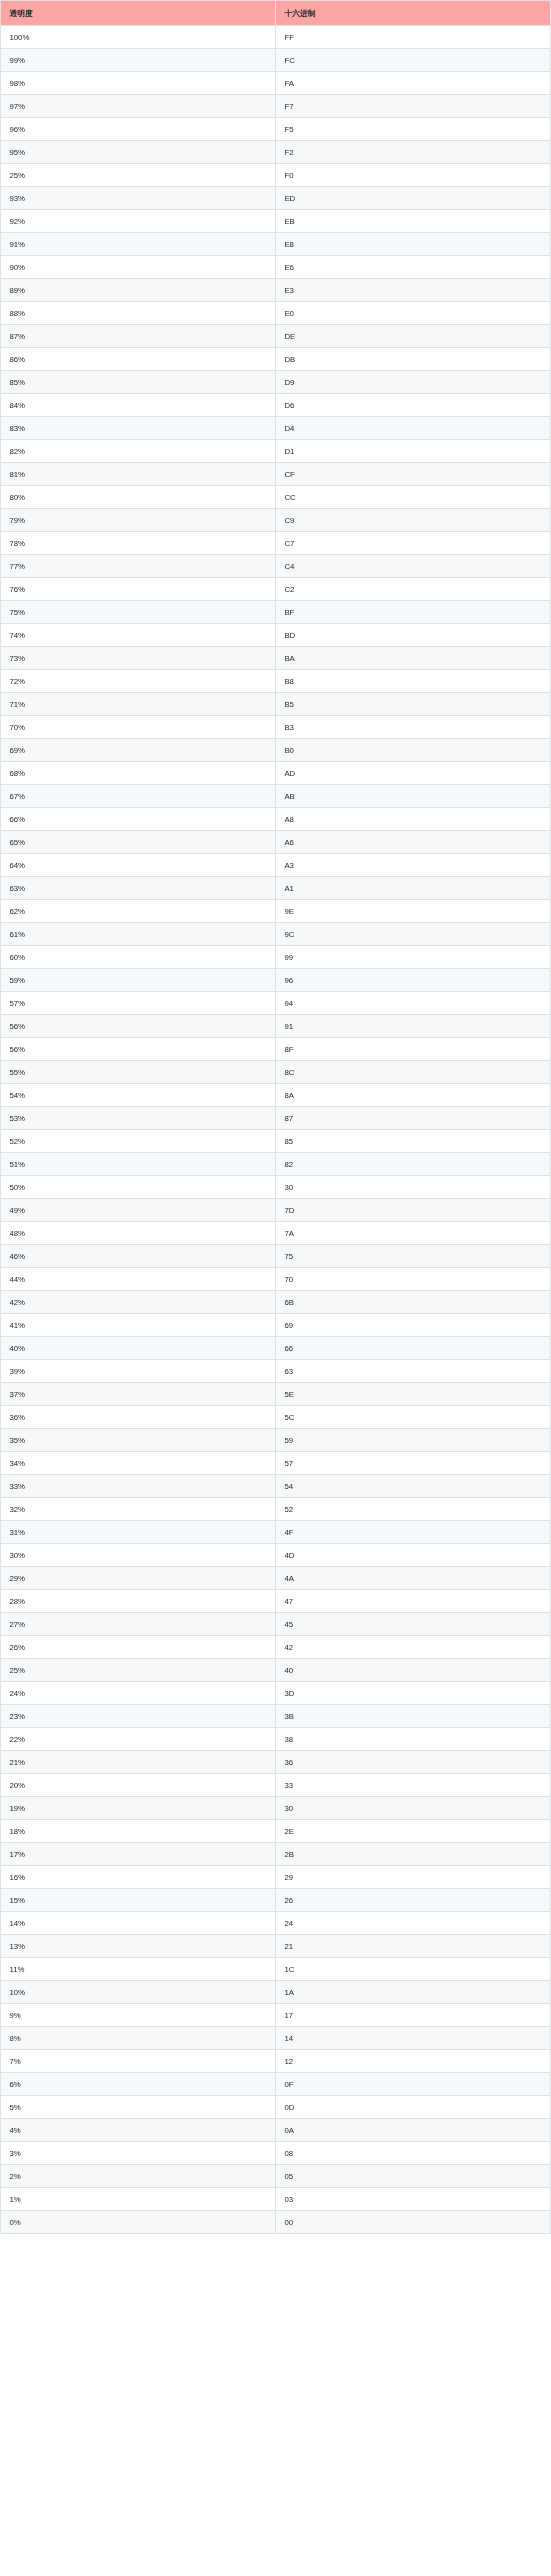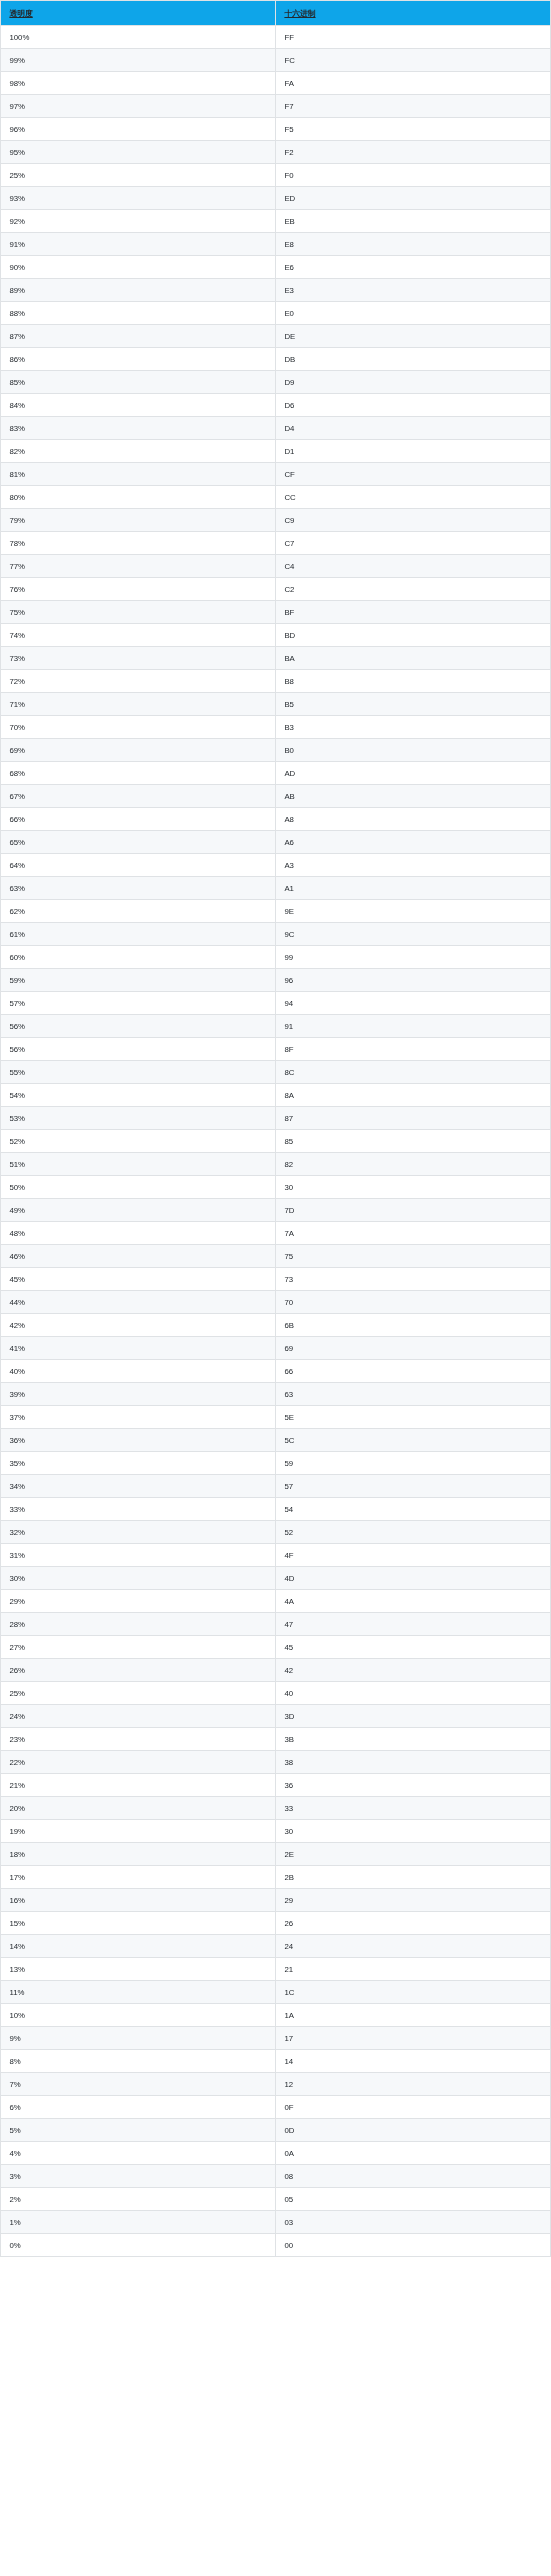--- a/index.html
+++ b/index.html
@@ -15,23 +15,22 @@
   border-collapse: collapse;
   border: 0.6px solid #dfe2e5;
 }
 th, td {
   padding: 6.5px 8.4px;
   border: 0.6px solid #dfe2e5;
   text-align: left;
   width: 50%;
 }
 th {
-  background: #0ea5e9;
+  background: #fca5a5;
   font-weight: 600;
-  text-decoration: underline;
 }
 tbody tr:nth-child(even) td {
   background: #f6f8fa;
 }
 tbody tr:nth-child(odd) td {
   background: #ffffff;
 }
 </style>
 </head>
 <body>
@@ -254,24 +253,20 @@
       </tr>
       <tr>
         <td>48%</td>
         <td>7A</td>
       </tr>
       <tr>
         <td>46%</td>
         <td>75</td>
       </tr>
       <tr>
-        <td>45%</td>
-        <td>73</td>
-      </tr>
-      <tr>
         <td>44%</td>
         <td>70</td>
       </tr>
       <tr>
         <td>42%</td>
         <td>6B</td>
       </tr>
       <tr>
         <td>41%</td>
         <td>69</td>

